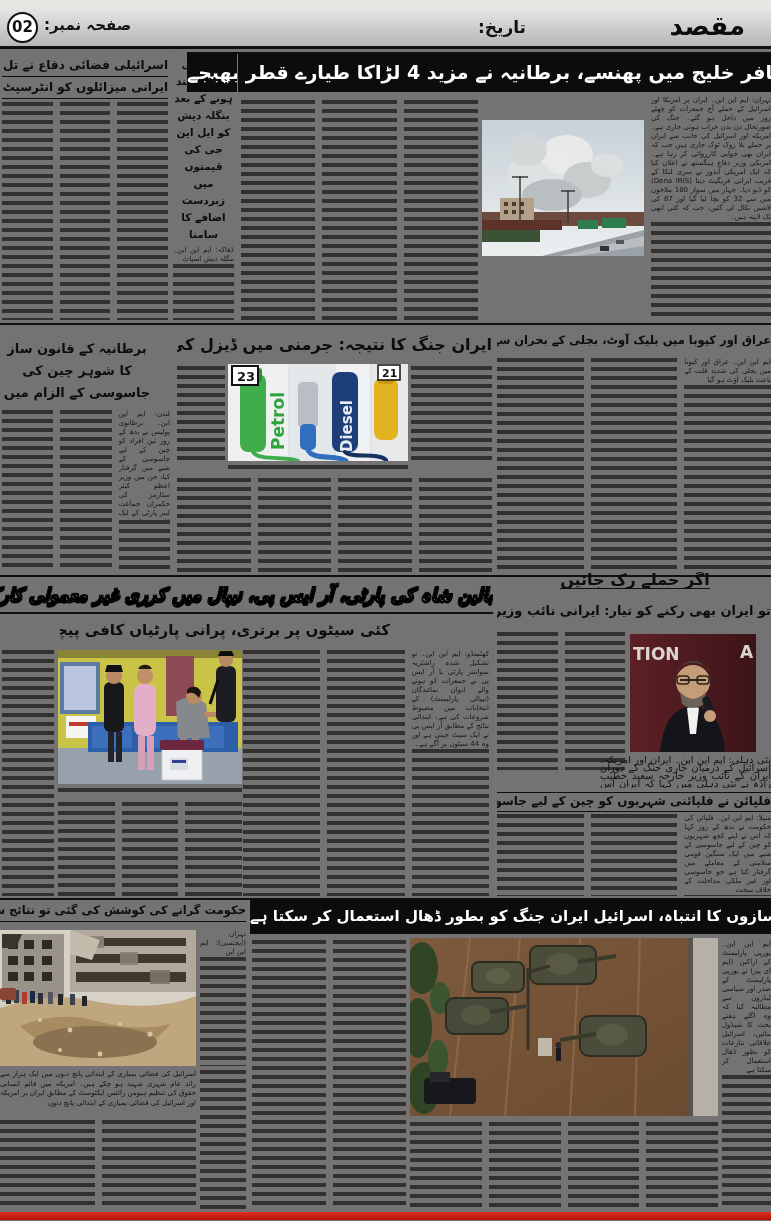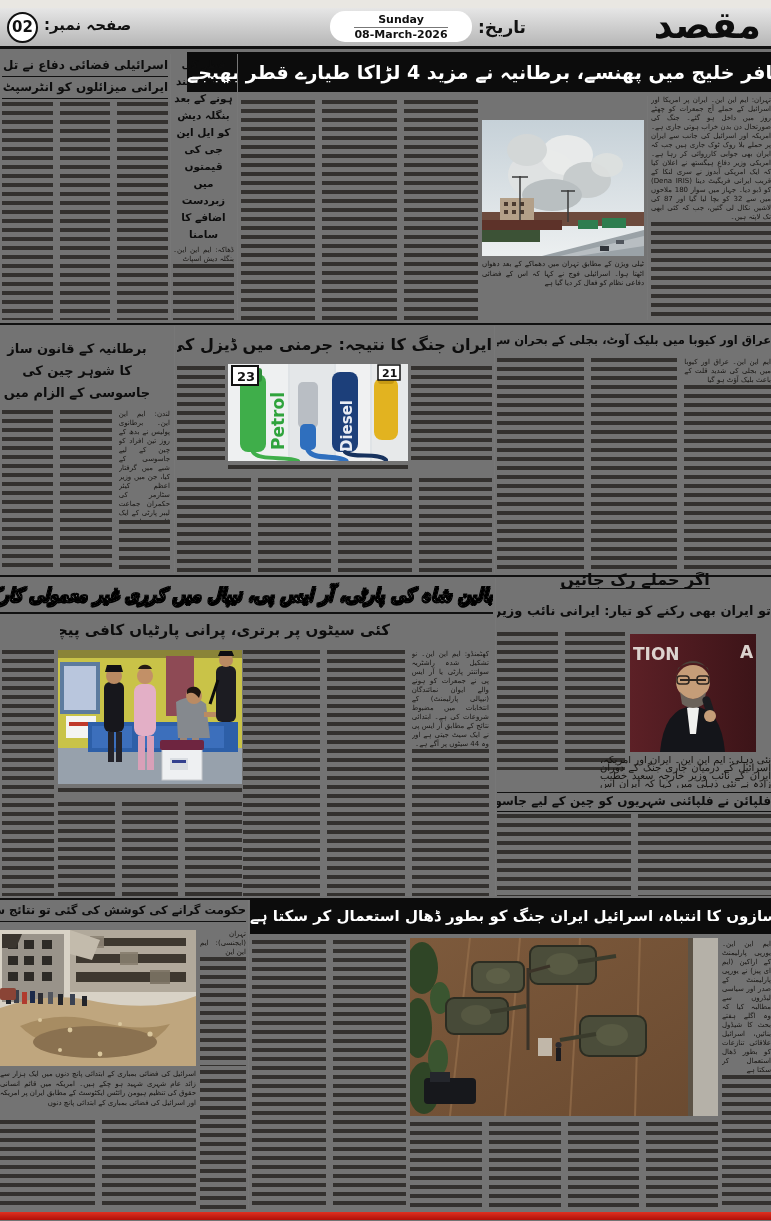--- a/index.html
+++ b/index.html
@@ -3,21 +3,21 @@
 <meta charset="utf-8">
 <style>
   html,body{margin:0;padding:0;background:#e9e7e2;}
   #page{position:relative;width:771px;height:1221px;margin:8px auto;background:#737373;
         font-family:"DejaVu Sans",sans-serif;overflow:hidden;}
   .abs{position:absolute;}
   .rtl{direction:rtl;}
   
   #hdr{left:0;top:0;width:771px;height:38px;background:linear-gradient(#e6e6e6,#b6b6b6);
        border-bottom:3px solid #111;}
-  .masthead{right:10px;top:1px;font-size:37px;font-weight:bold;color:#0d0d0d;line-height:34px;}
+  .masthead{right:26px;top:1px;font-size:26px;font-weight:bold;color:#0d0d0d;line-height:34px;}
   .pgnum-circle{left:7px;top:4px;width:27px;height:27px;border:2.5px solid #111;border-radius:50%;
        background:#fff;text-align:center;font-weight:bold;font-size:15px;line-height:27px;color:#111;}
   .pgnum-label{left:44px;top:8px;font-size:15px;font-weight:bold;color:#111;}
   .date-label{left:478px;top:9px;font-size:17px;font-weight:bold;color:#111;}
   .date-pill{left:330px;top:3px;width:142px;height:31px;background:#fff;border-radius:15px;
        text-align:center;color:#111;}
   .date-pill .day{font-size:11px;font-weight:bold;line-height:15px;border-bottom:1px solid #777;margin:1px 24px 0 24px;}
   .date-pill .dt{font-size:11px;font-weight:bold;line-height:14px;}
   
   .hrule{background:#111;}
@@ -42,24 +42,20 @@
   svg text{font-family:"DejaVu Sans",sans-serif;}
 </style>
 </head>
 <body>
 
 <div id="page">
 
   <div class="abs" id="hdr">
     <div class="abs pgnum-circle">02</div>
     <div class="abs pgnum-label rtl">صفحہ نمبر:</div>
-    <div class="abs date-pill">
-      <div class="day">Sunday</div>
-      <div class="dt">08-March-2026</div>
-    </div>
     <div class="abs date-label rtl">تاریخ:</div>
     <div class="abs masthead rtl">مقصد</div>
   </div>
 
   <div class="abs band" style="left:187px;top:44px;width:584px;height:40px;line-height:40px;">
     <span style="font-size:19px;font-weight:bold;">20,000 ملاح اور 15,000 مسافر خلیج میں پھنسے، برطانیہ نے مزید 4 لڑاکا طیارے قطر بھیجے</span>
   </div>
 
   <div class="abs h-center nowrap" style="left:2px;top:48px;width:166px;height:20px;font-size:12px;border-bottom:1.5px solid #111;line-height:18px;">اسرائیلی فضائی دفاع نے تل ابیب میں</div>
   <div class="abs h-center nowrap" style="left:2px;top:70px;width:166px;height:20px;font-size:12px;border-bottom:1.5px solid #111;line-height:18px;">ایرانی میزائلوں کو انٹرسپٹ کیا</div>
@@ -119,21 +115,20 @@
     <rect x="120" y="98" width="24" height="10" fill="#2e7d4f"></rect>
     <g stroke="#3a3a3a" stroke-width="1.5">
       <line x1="38" y1="56" x2="38" y2="100"></line>
         <line x1="30" y1="57" x2="46" y2="57"></line>
       <line x1="86" y1="70" x2="86" y2="102"></line>
         <line x1="79" y1="71" x2="93" y2="71"></line>
     </g>
     <rect x="118" y="126" width="9" height="5" fill="#30343a"></rect>
     <rect x="134" y="120" width="8" height="4" fill="#50555c"></rect>
   </svg>
-  <div class="abs caption" style="left:482px;top:252px;width:162px;height:58px;font-weight:normal;">ٹیلی ویژن کے مطابق تہران میں دھماکے کے بعد دھواں اٹھتا ہوا۔ اسرائیلی فوج نے کہا کہ اس کے فضائی دفاعی نظام کو فعال کر دیا گیا ہے</div>
 
   <div class="abs vrule" style="left:647px;top:88px;width:1px;height:224px;"></div>
 
   <div class="abs colwrap" style="left:651px;top:88px;width:120px;height:224px;">
     <div class="snippet" style="max-height:182px;">تہران: ایم این این۔ ایران پر امریکا اور اسرائیل کے حملے آج جمعرات کو چھٹے روز میں داخل ہو گئے۔ جنگ کی صورتحال دن بدن خراب ہوتی جاری ہے۔ امریکہ اور اسرائیل کی جانب سے ایران پر حملے بلا روک ٹوک جاری ہیں جب کہ ایران بھی جوابی کارروائی کر رہا ہے۔ امریکی وزیر دفاع ہیگستھ نے اعلان کیا کہ ایک امریکی آبدوز نے سری لنکا کے قریب ایرانی فریگیٹ دینا (Dena IRIS) کو ڈبو دیا۔ جہاز میں سوار 180 ملاحوں میں سے 32 کو بچا لیا گیا اور 87 کی لاشیں نکال لی گئیں، جب کہ کئی ابھی تک لاپتہ ہیں۔</div>
     <div class="fill lines"></div>
   </div>
 
   <div class="abs hrule" style="left:0;top:315px;width:771px;height:2px;"></div>
 
@@ -301,20 +296,24 @@
       <rect x="74" y="62" width="8" height="18" rx="4" fill="#1b1c20" transform="rotate(-18 78 71)"></rect>
       <circle cx="80" cy="82" r="6" fill="#c59d78"></circle>
     </g>
   </svg>
   <div class="abs caption" style="left:600px;top:748px;width:171px;height:32px;font-weight:normal;font-size:10px;line-height:8px;font-family:Liberation Serif, serif;">نئی دہلی: ایم این این۔ ایران اور امریکہ، اسرائیل کے درمیان جاری جنگ کے دوران ایران کے نائب وزیر خارجہ سعید خطیب زادہ نے نئی دہلی میں کہا کہ ایران اس کارروائی کو مزاحمت</div>
 
   <div class="abs h-center nowrap" style="left:497px;top:784px;width:274px;height:18px;font-size:12px;line-height:17px;border-top:1.5px solid #111;border-bottom:1.5px solid #111;">فلپائن نے فلپائنی شہریوں کو چین کے لیے جاسوسی کے شبہ میں گرفتار کیا</div>
   <div class="abs cols" style="left:497px;top:806px;width:274px;height:82px;">
     <div class="lines"></div>
     <div class="lines"></div>
+    <div class="colwrap">
+      <div class="snippet" style="max-height:82px;">منیلا: ایم این این۔ فلپائن کی حکومت نے بدھ کے روز کہا کہ اس نے اپنے کچھ شہریوں کو چین کے لیے جاسوسی کے شبے میں ایک سنگین قومی سلامتی کے معاملے میں گرفتار کیا ہے جو جاسوسی اور غیر ملکی مداخلت کے خلاف سخت</div>
+      <div class="fill lines"></div>
+    </div>
   </div>
 
   <div class="abs hrule" style="left:0;top:890px;width:771px;height:1.5px;"></div>
 
   <div class="abs h-center nowrap" style="left:0;top:893px;width:246px;height:20px;font-size:11.5px;line-height:19px;border-bottom:1.5px solid #111;">حکومت گرانے کی کوشش کی گئی تو نتائج سنگین ہوں گے</div>
 
   <svg class="abs" style="left:0;top:922px;" width="196" height="136" viewBox="0 0 196 136">
     <rect width="196" height="136" fill="#d8d2c6"></rect>
     <g>
       <rect x="2" y="4" width="62" height="68" fill="#99938a"></rect>

